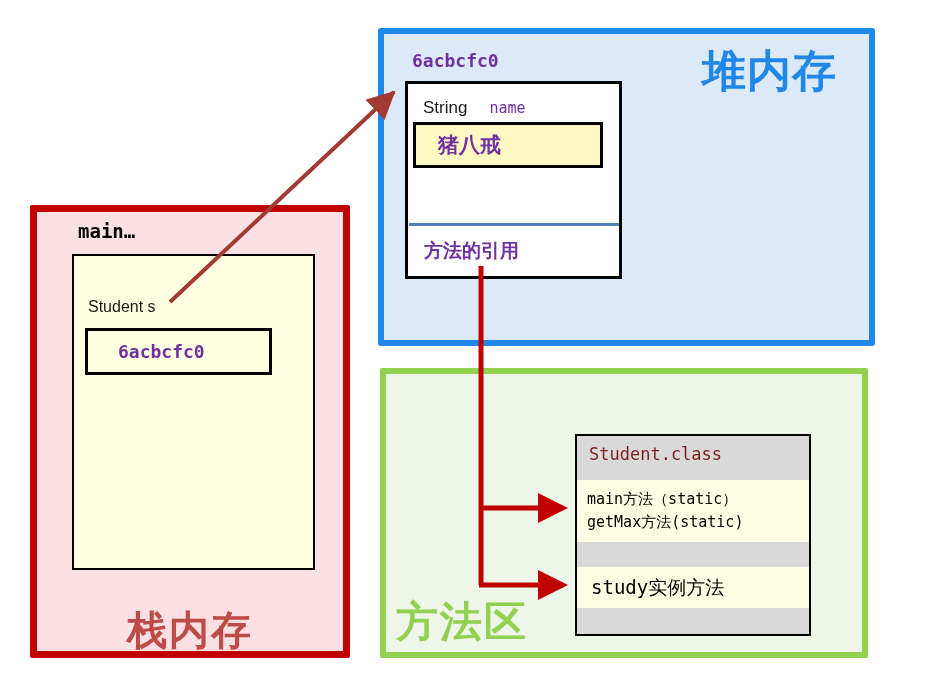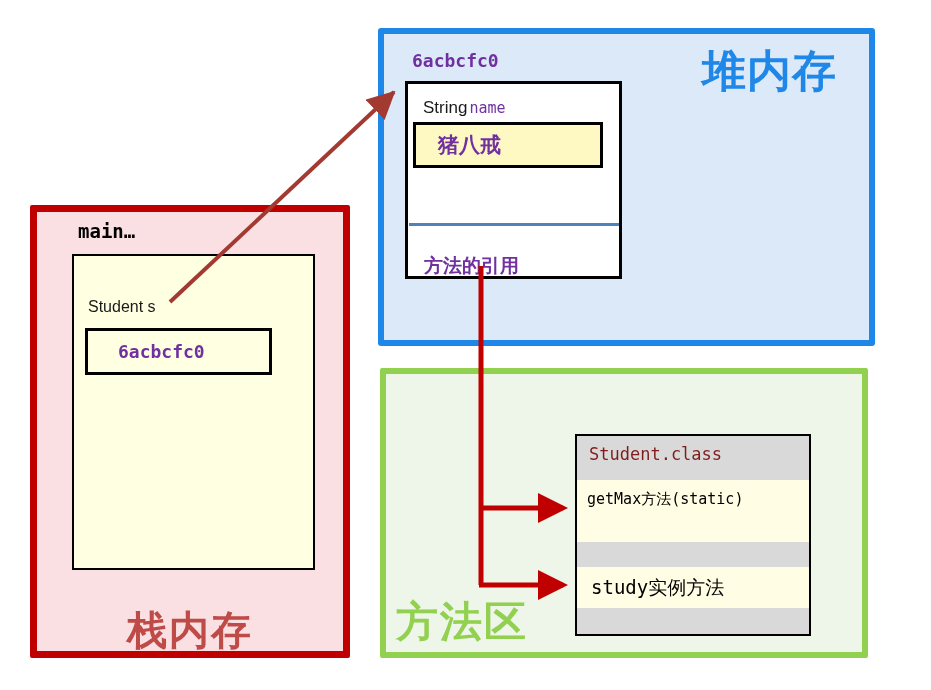--- a/index.html
+++ b/index.html
@@ -32,38 +32,38 @@
     text-align: left; letter-spacing: 1px;
   }
   .object-box {
     left: 405px; top: 81px; width: 217px; height: 198px;
     background: #ffffff;
     border: 3px solid #000000;
     box-sizing: border-box;
   }
   .field-row { left: 423px; top: 98px; font-size: 17px; color: #1a1a1a; }
   .field-name {
-    color: #7030A0; font-size: 15px; margin-left: 2px;
+    color: #7030A0; font-size: 15px; margin-left: 22px;
     font-family: "DejaVu Sans Mono", monospace;
   }
   .value-box {
     left: 413px; top: 122px; width: 190px; height: 46px;
     background: #fef9c3;
     border: 3px solid #000000;
     box-sizing: border-box;
     line-height: 40px; padding-left: 22px;
     color: #7030A0; font-weight: bold; font-size: 21px;
   }
   .object-divider {
     left: 409px; top: 223px; width: 210px; height: 3px;
     background: #4F81BD;
   }
   .methods-ref {
     left: 424px; top: 238px;
-    color: #7030A0; font-weight: bold; font-size: 19px; margin-top: 15px;
+    color: #7030A0; font-weight: bold; font-size: 19px;
   }
 
   
   .stack-region {
     left: 30px; top: 205px; width: 320px; height: 453px;
     background: #FBE0E3;
     border: 7px solid #C00000;
     border-radius: 2px;
     box-sizing: border-box;
   }
@@ -165,20 +165,21 @@
   <div class="abs var-label">Student s</div>
   <div class="abs addr-box mono">6acbcfc0</div>
   <div class="abs stack-title">栈内存</div>
 
   <div class="abs method-region"></div>
   <div class="abs method-title">方法区</div>
 
   <div class="abs class-box">
     <div class="class-header mono">Student.class</div>
     <div class="band band-static mono">
+      <div>main方法（static）</div>
       <div>getMax方法(static)</div>
     </div>
     <div class="band band-instance mono">study实例方法</div>
   </div>
 
   <svg id="arrows" viewBox="0 0 931 690" xmlns="http://www.w3.org/2000/svg">
     <defs>
       <marker id="head-dark" markerWidth="7" markerHeight="7" refX="6.5" refY="3.5" orient="auto">
         <path d="M0,0 L7,3.5 L0,7 z" fill="#A23A32"></path>
       </marker>

